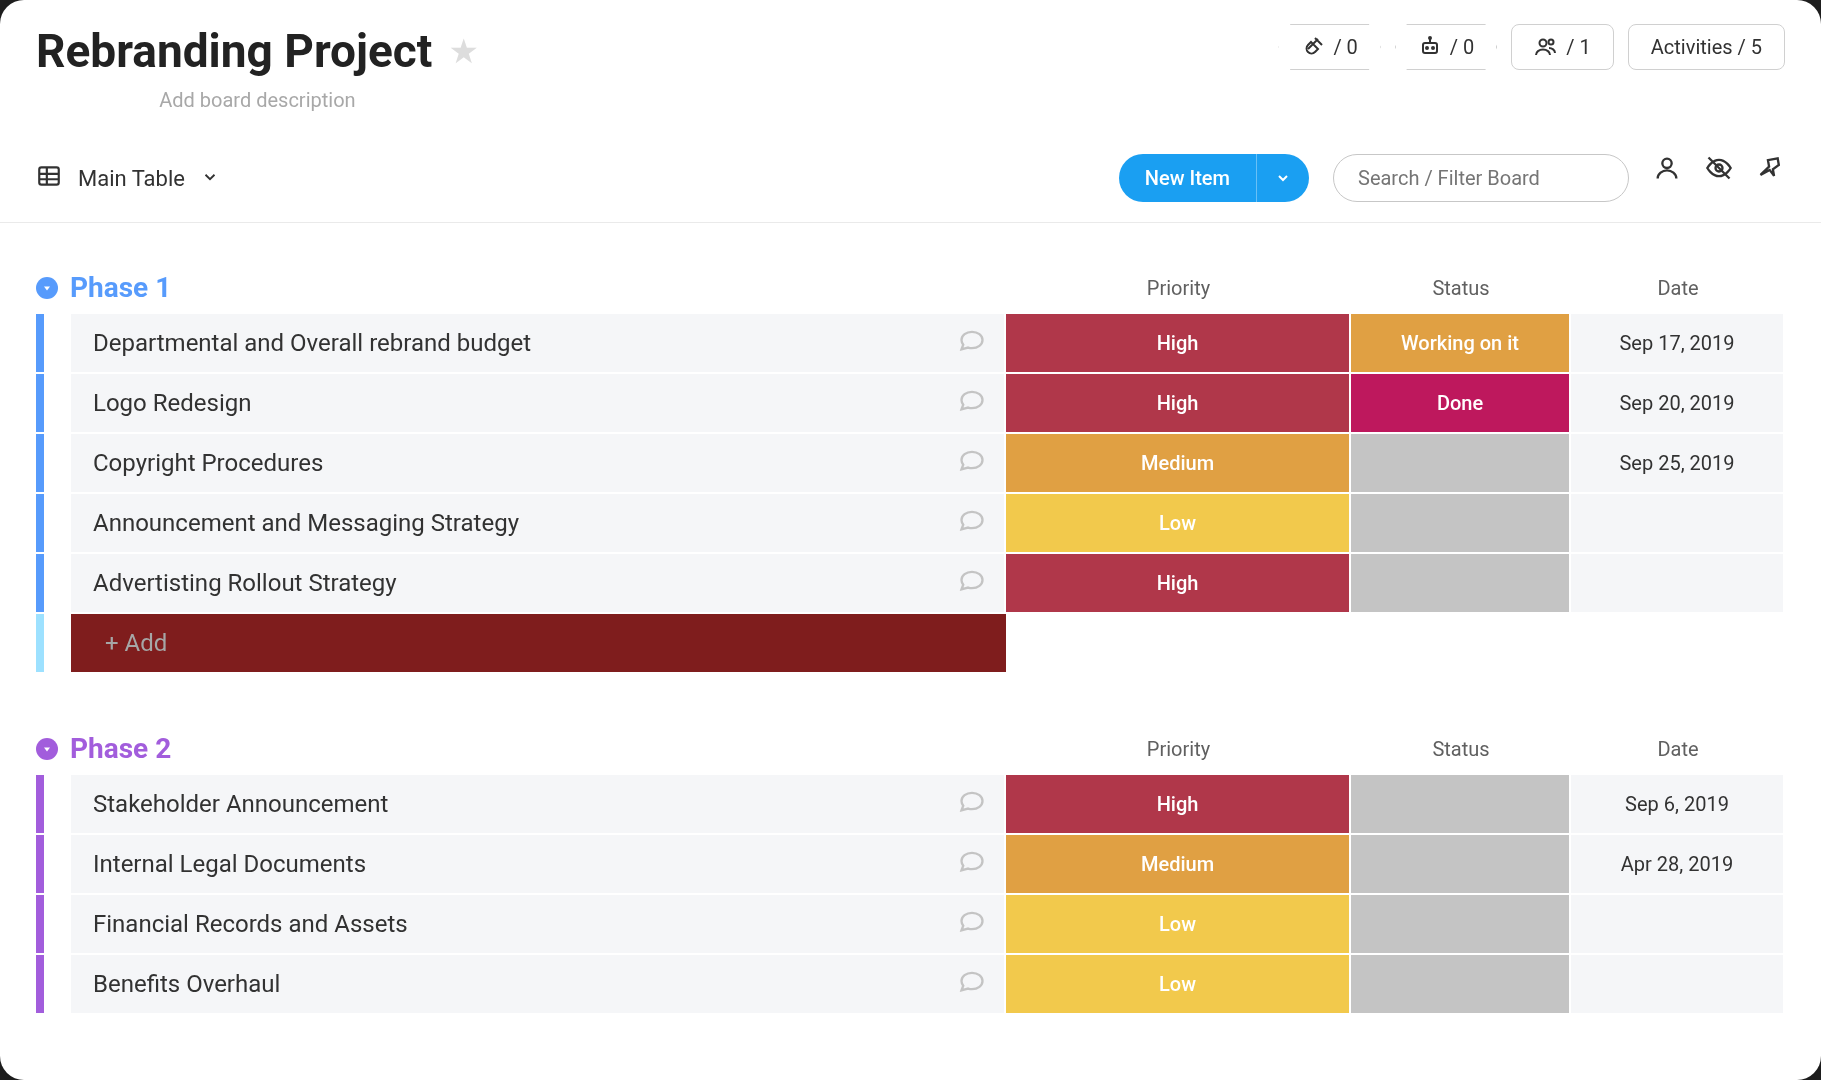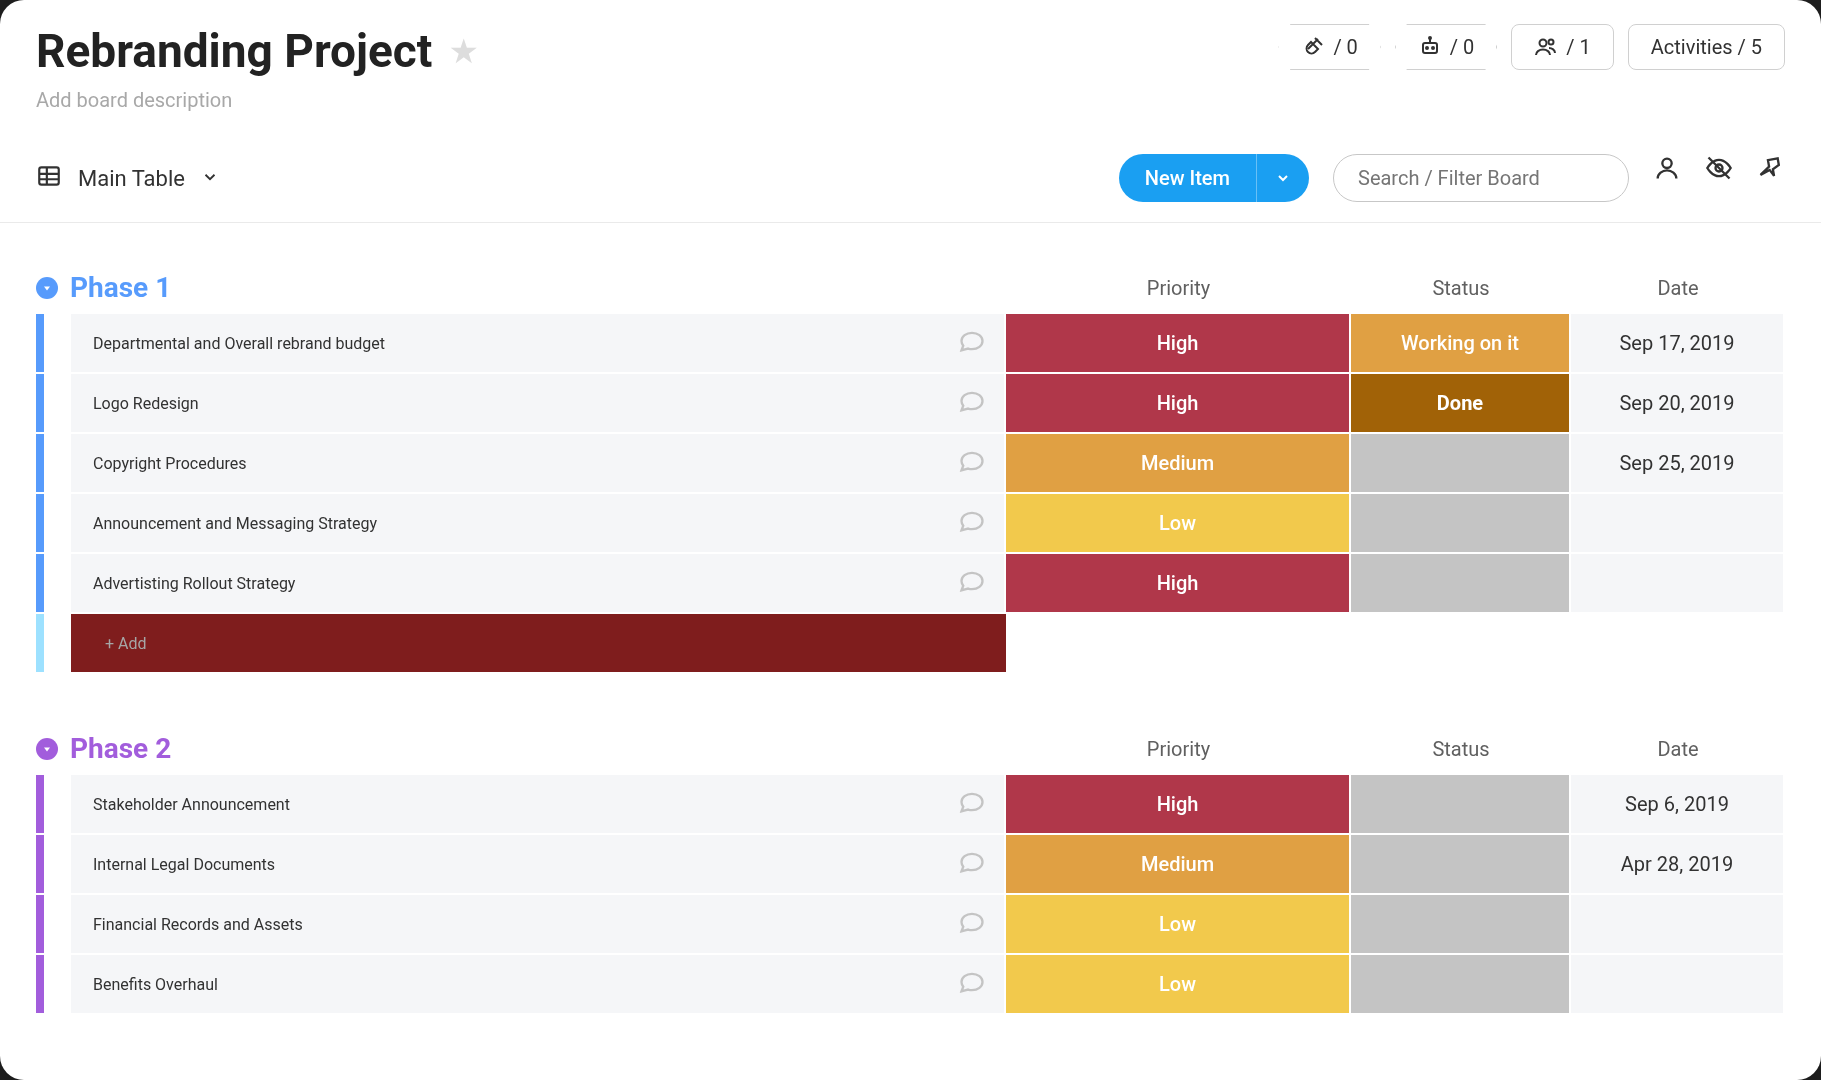--- a/index.html
+++ b/index.html
@@ -1,19 +1,19 @@
 <!DOCTYPE html>
 <html><head>
 <meta charset="utf-8">
 <style>
   *{box-sizing:border-box;margin:0;padding:0;font-family:-apple-system,BlinkMacSystemFont,"Segoe UI",Roboto,Helvetica,Arial,sans-serif;}
   body{background:#222;display:flex;align-items:flex-start;justify-content:center;min-height:100vh;}
   .app{background:#fff;width:1821px;height:1080px;border-radius:24px;overflow:hidden;position:relative;box-shadow:0 4px 40px rgba(0,0,0,.4);}
   .inner{padding:24px 36px 0 36px;}
-  .header{display:flex;align-items:flex-start;justify-content:space-between;}
+  .header{display:flex;align-items:flex-start;justify-content:space-between;text-align:center;}
   .title-wrap{display:flex;align-items:center;gap:16px;}
   .title{font-size:46px;font-weight:700;color:#222;}
   .star{color:#ddd;font-size:34px;}
   .desc{color:#a8a8a8;font-size:20px;margin-top:10px;}
   .header-right{display:flex;align-items:center;gap:14px;}
   .hex{display:flex;align-items:center;gap:8px;border:1px solid #d0d0d0;padding:10px 22px;clip-path:polygon(12px 0,calc(100% - 12px) 0,100% 50%,calc(100% - 12px) 100%,12px 100%,0 50%);color:#323232;font-size:20px;background:#fff;}
   .pill-box{display:flex;align-items:center;gap:8px;border:1px solid #d0d0d0;border-radius:8px;padding:10px 22px;color:#323232;font-size:20px;}
   .ic{width:24px;height:24px;display:inline-flex;align-items:center;justify-content:center;}
   .ic svg{width:24px;height:24px;stroke:#323232;fill:none;stroke-width:2;}
   .toolbar{display:flex;align-items:center;justify-content:space-between;margin-top:42px;padding-bottom:20px;}
@@ -30,21 +30,21 @@
   .group-head{display:grid;grid-template-columns: 970px 345px 220px 1fr;align-items:center;padding:0 0 10px 0;}
   .group-title-wrap{display:flex;align-items:center;gap:12px;}
   .collapse{width:22px;height:22px;border-radius:50%;display:flex;align-items:center;justify-content:center;}
   .collapse svg{width:12px;height:12px;fill:#fff;}
   .group-title{font-size:28px;font-weight:700;}
   .col-head{color:#606060;font-size:20px;text-align:center;}
   .row{display:grid;grid-template-columns:8px 27px 935px 345px 220px 1fr;align-items:stretch;height:58px;margin-bottom:2px;}
   .bar{}
   .gap{}
   .cell{display:flex;align-items:center;background:#f5f6f8;border-right:2px solid #fff;}
-  .name-cell{justify-content:space-between;padding:0 18px 0 22px;color:#323232;font-size:16px;}
+  .name-cell{justify-content:space-between;padding:0 18px 0 22px;color:#323232;font-size:24px;}
   .comment-ic svg{width:28px;height:28px;stroke:#c4c4c4;fill:none;stroke-width:2;}
   .pri-cell{justify-content:center;color:#fff;font-size:20px;font-weight:500;text-align:right;}
   .status-cell{justify-content:center;color:#fff;font-size:20px;font-weight:500;}
   .date-cell{justify-content:center;color:#323232;font-size:20px;}
   .add-row .name-cell{color:#a6a6a6;padding-left:34px;}
   .table-ic svg{width:26px;height:26px;stroke:#323232;fill:none;stroke-width:2;}
 </style>
 </head>
 <body>
 
@@ -167,21 +167,21 @@
         <div class="row">
           <div class="bar" style="background: rgb(87, 155, 252);"></div>
           <div class="gap"></div>
           <div class="cell name-cell">
             <span>Logo Redesign</span>
             <span class="comment-ic"><svg viewBox="0 0 24 24">
                 <path d="M21 12c0 4-4 7-9 7-1.2 0-2.3-.2-3.3-.5L3 20l1.5-4C3.5 14.7 3 13.4 3 12c0-4 4-7 9-7s9 3 9 7z"></path>
               </svg></span>
           </div>
           <div class="cell pri-cell" style="background: rgb(176, 55, 74);">High</div>
-          <div class="cell status-cell" style="background: #a16207; font-weight: bold;">Done</div>
+          <div class="cell status-cell" style="background: #be185d;">Done</div>
           <div class="cell date-cell">Sep 20, 2019</div>
         </div>
         <div class="row">
           <div class="bar" style="background: rgb(87, 155, 252);"></div>
           <div class="gap"></div>
           <div class="cell name-cell">
             <span>Copyright Procedures</span>
             <span class="comment-ic"><svg viewBox="0 0 24 24">
                 <path d="M21 12c0 4-4 7-9 7-1.2 0-2.3-.2-3.3-.5L3 20l1.5-4C3.5 14.7 3 13.4 3 12c0-4 4-7 9-7s9 3 9 7z"></path>
               </svg></span>

